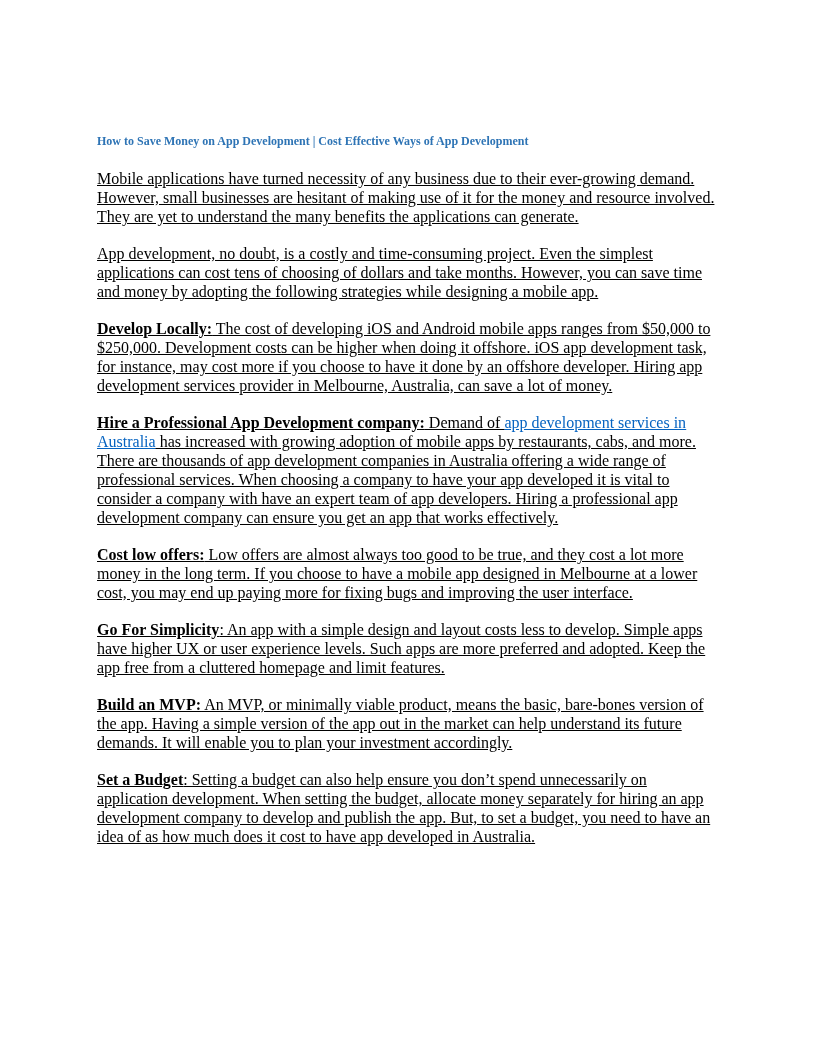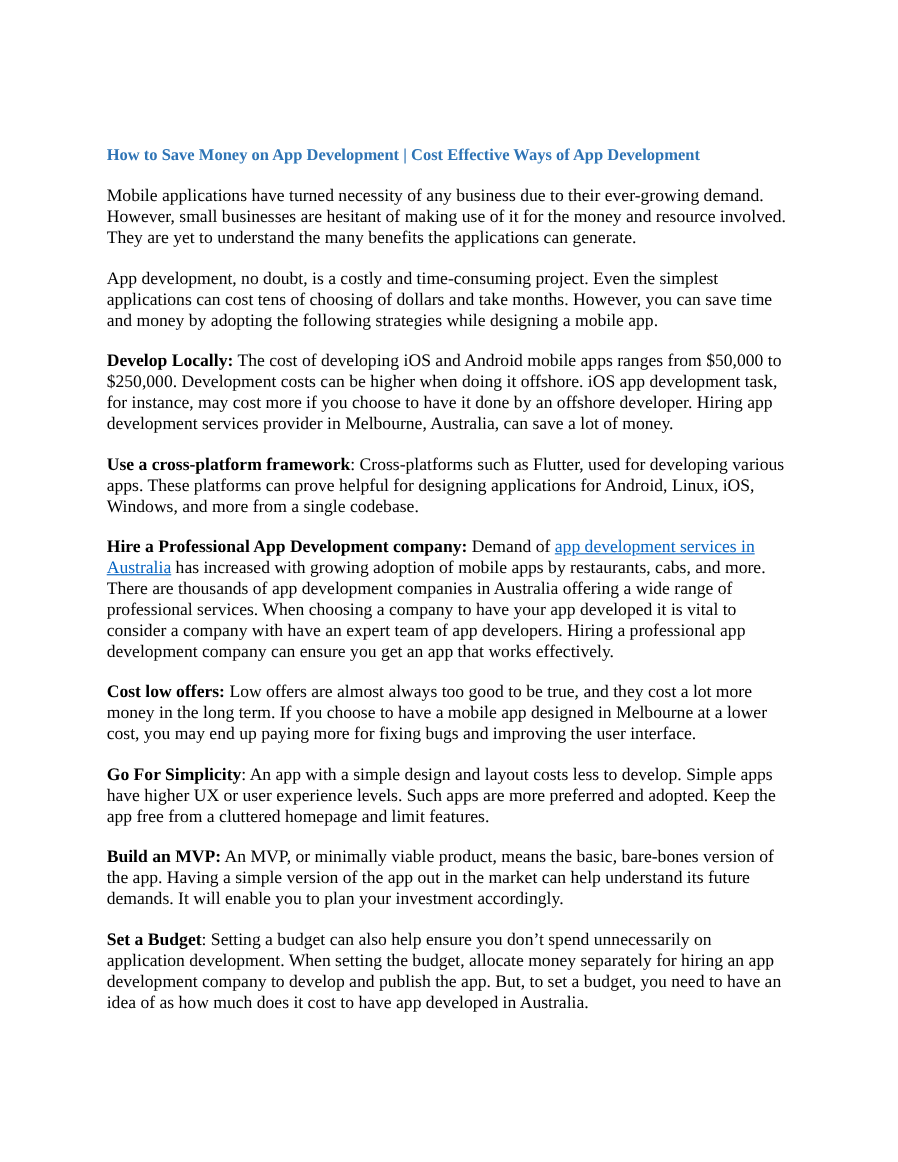--- a/index.html
+++ b/index.html
@@ -15,48 +15,48 @@
     background: #ffffff;
     box-sizing: border-box;
     padding: 128px 96px 0 97px;
     font-family: "Liberation Serif", serif;
     font-size: 16px;
     line-height: 19px;
     color: #000000;
   }
   .doc-heading {
     font-family: "Liberation Serif", serif;
-    font-size: 15px;
+    font-size: 12px;
     line-height: 27px;
     font-weight: bold;
     color: var(--heading-color, #2E74B5);
     margin: 0 0 14px 0;
   }
   .para {
     margin: 11px 0 18px 0;
+    text-decoration: underline;
   }
   .para .bold {
     font-weight: bold;
     text-align: right;
   }
   .para a {
     color: var(--link-color, #0563C1);
     text-decoration: underline;
     cursor: pointer;
   }
 </style>
 </head>
 <body>
 
 <div class="page">
   <h1 class="doc-heading">How to Save Money on App Development | Cost Effective Ways of App Development</h1>
   <div>
       <p class="para"><span>Mobile applications have turned necessity of any business due to their ever-growing demand. However, small businesses are hesitant of making use of it for the money and resource involved. They are yet to understand the many benefits the applications can generate.</span></p>
       <p class="para"><span>App development, no doubt, is a costly and time-consuming project. Even the simplest applications can cost tens of choosing of dollars and take months. However, you can save time and money by adopting the following strategies while designing a mobile app.</span></p>
       <p class="para"><span class="bold">Develop Locally:</span><span> The cost of developing iOS and Android mobile apps ranges from $50,000 to $250,000. Development costs can be higher when doing it offshore. iOS app development task, for instance, may cost more if you choose to have it done by an offshore developer. Hiring app development services provider in Melbourne, Australia, can save a lot of money.</span></p>
-      <p class="para"><span class="bold">Use a cross-platform framework</span><span>: Cross-platforms such as Flutter, used for developing various apps. These platforms can prove helpful for designing applications for Android, Linux, iOS, Windows, and more from a single codebase.</span></p>
       <p class="para"><span class="bold">Hire a Professional App Development company:</span><span> Demand of </span><a href="#">app development services in Australia</a><span> has increased with growing adoption of mobile apps by restaurants, cabs, and more. There are thousands of app development companies in Australia offering a wide range of professional services. When choosing a company to have your app developed it is vital to consider a company with have an expert team of app developers. Hiring a professional app development company can ensure you get an app that works effectively.</span></p>
       <p class="para"><span class="bold">Cost low offers:</span><span> Low offers are almost always too good to be true, and they cost a lot more money in the long term. If you choose to have a mobile app designed in Melbourne at a lower cost, you may end up paying more for fixing bugs and improving the user interface.</span></p>
       <p class="para"><span class="bold">Go For Simplicity</span><span>: An app with a simple design and layout costs less to develop. Simple apps have higher UX or user experience levels. Such apps are more preferred and adopted. Keep the app free from a cluttered homepage and limit features.</span></p>
       <p class="para"><span class="bold">Build an MVP:</span><span> An MVP, or minimally viable product, means the basic, bare-bones version of the app. Having a simple version of the app out in the market can help understand its future demands. It will enable you to plan your investment accordingly.</span></p>
       <p class="para"><span class="bold">Set a Budget</span><span>: Setting a budget can also help ensure you don’t spend unnecessarily on application development. When setting the budget, allocate money separately for hiring an app development company to develop and publish the app. But, to set a budget, you need to have an idea of as how much does it cost to have app developed in Australia.</span></p>
     </div>
 </div>
 
 </body></html>

